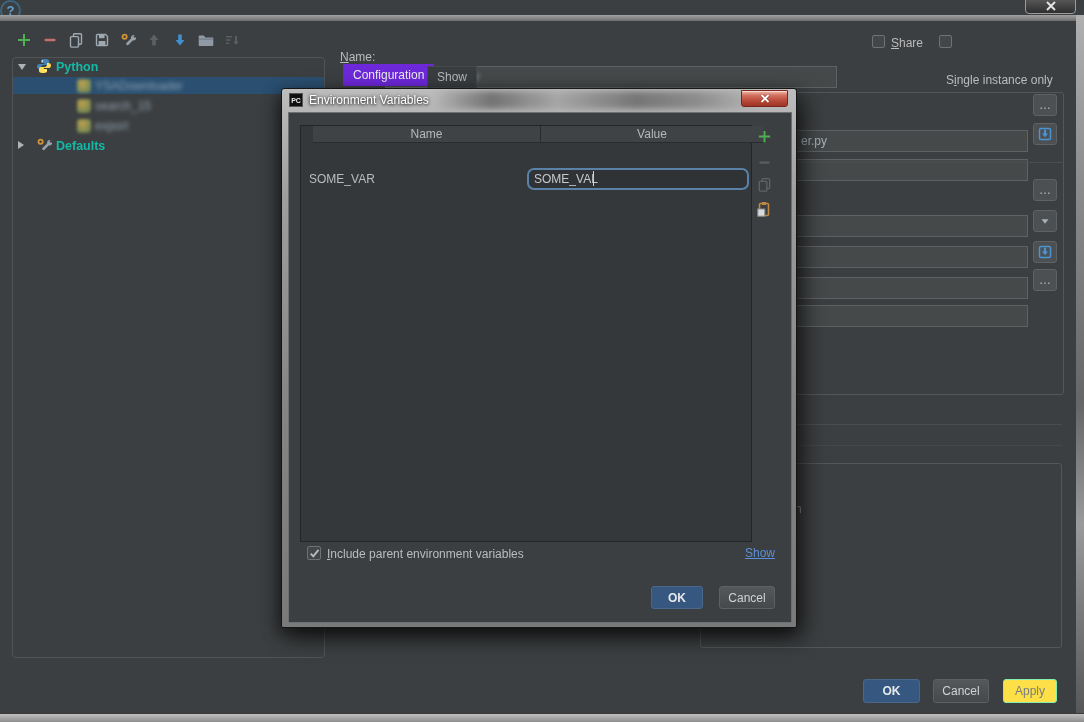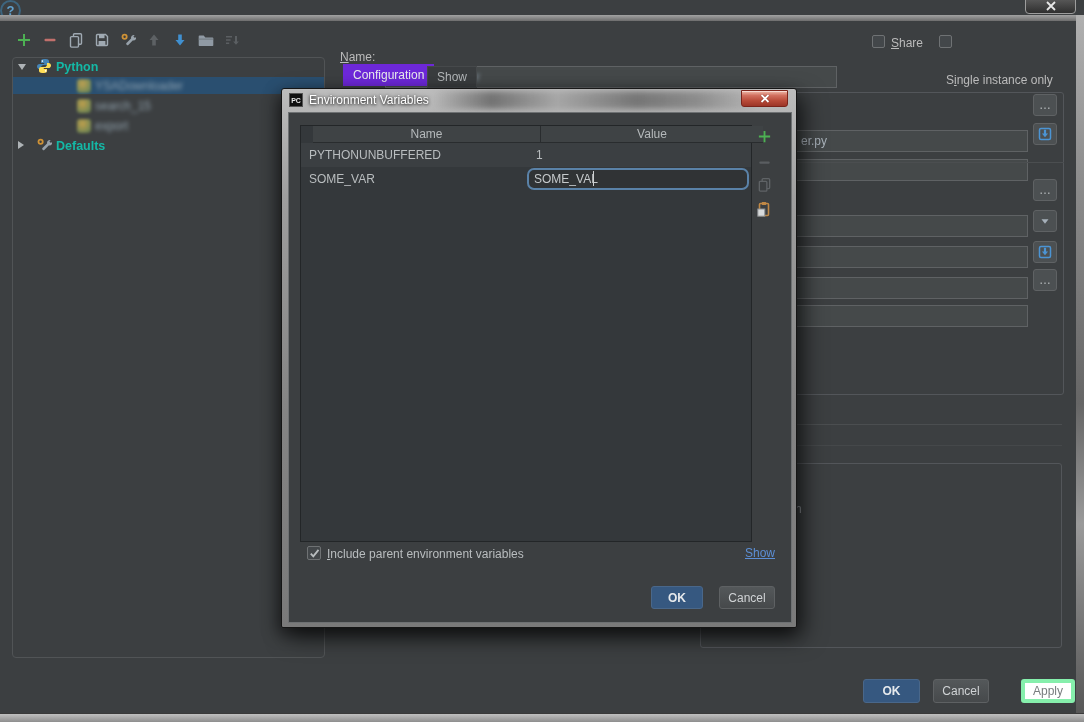--- a/index.html
+++ b/index.html
@@ -54,21 +54,21 @@
   .sq-btn { position:absolute; width:24px; height:22px; background:#4c5052; border:1px solid #5f6264; border-radius:3px;
     display:flex; align-items:center; justify-content:center; color:#b9bdbf; cursor:pointer; font-size:12px; }
   .groupbox { border:1px solid #53565a; border-radius:3px; }
   .sep { height:1px; background:#4b4e50; }
 
   
   .btn { position:absolute; height:24px; border-radius:3px; display:flex; align-items:center; justify-content:center;
     font-size:12px; cursor:pointer; }
   .btn.blue { background:#365880; border:1px solid #49678a; color:#e6e9ec; font-weight:bold; }
   .btn.gray { background:linear-gradient(180deg,#54585a,#46494b); border:1px solid #5e6163; color:#d0d3d5; }
-  .btn.disabled { background:#ffffff; border:4px solid #86efac; color:#787c7e; cursor:default;margin-left:18px; }
+  .btn.disabled { background:#fde047; border:1px solid #86efac; color:#787c7e; cursor:default; }
   .help-btn { left:17px; top:676px; width:21px; height:21px; border:2px solid #3d657f; border-radius:50%;
     color:#61a1cd; font-weight:bold; font-size:13px; display:flex; align-items:center; justify-content:center; cursor:pointer; }
 
   
   .env-dlg { left:281px; top:88px; width:516px; height:540px; z-index:10;
     background:linear-gradient(180deg,#bdbdbd,#9e9e9e 20%,#848484 60%,#7a7a7a);
     border:1px solid #151515; border-radius:3px 3px 2px 2px;
     box-shadow:7px 9px 22px rgba(0,0,0,.6), -4px 6px 16px rgba(0,0,0,.45); }
   .env-title { position:absolute; left:27px; top:4px; font-size:12px; color:#fff; text-shadow:0 1px 3px rgba(0,0,0,.8), 0 0 4px rgba(0,0,0,.5); }
   .env-glass { position:absolute; left:150px; top:2px; width:330px; height:18px; border-radius:8px;
@@ -326,24 +326,20 @@
     </div>
 
     <div class="env-content">
 
       <div class="env-table">
         <div class="env-th">
           <span class="c1">Name</span>
           <span class="vdiv"></span>
           <span class="c2">Value</span>
         </div>
-        <div class="env-row1">
-          <span class="cell-name">PYTHONUNBUFFERED</span>
-          <span class="cell-val">1</span>
-        </div>
         <div class="env-row2">
           <span class="cell-name">SOME_VAR</span>
           <input class="val-editor" value="SOME_VAL" style="">
           <div class="caret"></div>
         </div>
       </div>
 
       <div class="env-side-btn" style="left:466px; top:14px;">
         <svg width="15" height="15" viewBox="0 0 16 16">
             <path d="M7 2h2v5h5v2H9v5H7V9H2V7h5z" fill="#4db153"></path>

